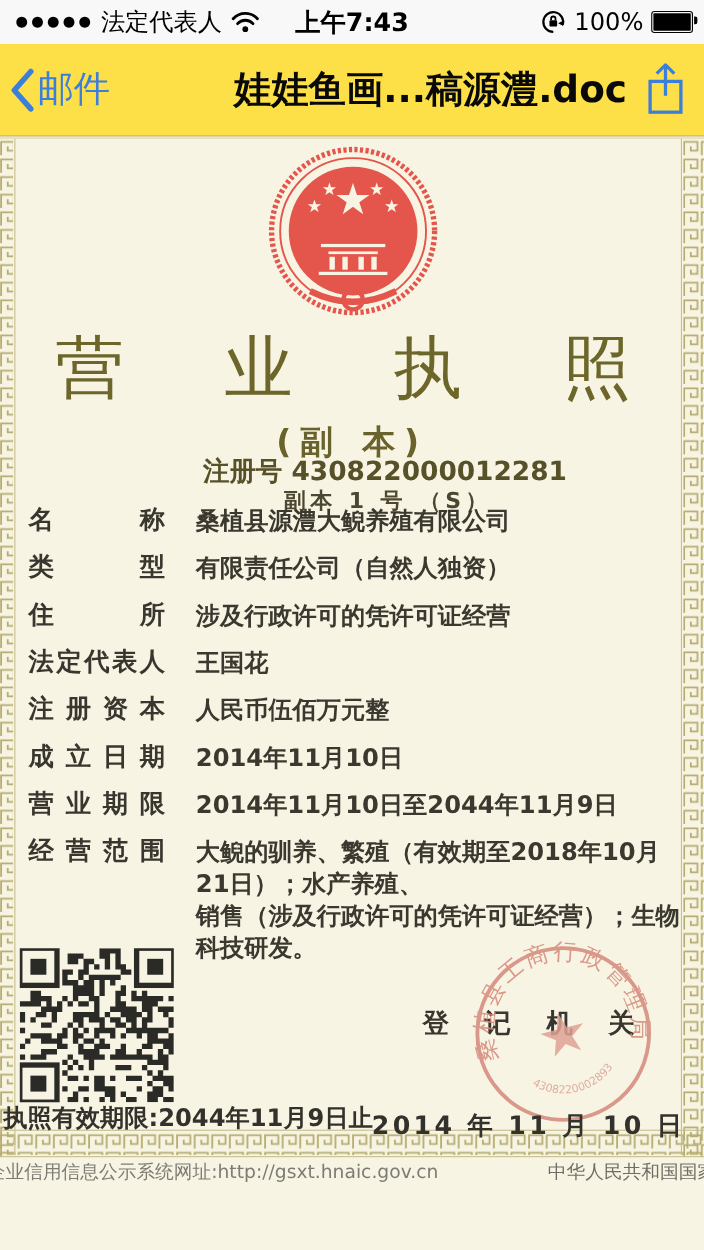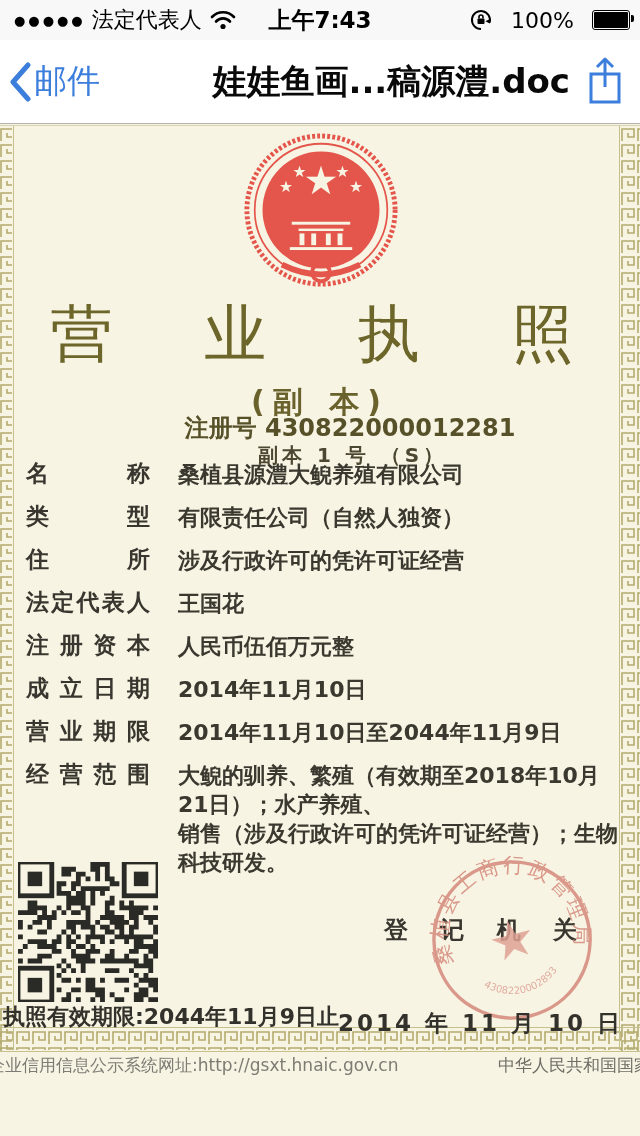--- a/index.html
+++ b/index.html
@@ -10,26 +10,26 @@
   }
   
   .statusbar{
     position:absolute;top:0;left:0;width:640px;height:40px;background:#f8f8f8;
     display:flex;align-items:center;color:#000;font-size:21px;z-index:30;
   }
   .sig-dots{margin-left:14px;font-size:13px;letter-spacing:3px;}
   .carrier{margin-left:6px;font-size:22px;}
   .wifi{margin-left:8px;}
   .sb-time{position:absolute;left:0;right:0;text-align:center;font-size:23px;font-weight:700;}
-  .sb-right{position:absolute;right:10px;display:flex;align-items:center;gap:18px;}
+  .sb-right{position:absolute;right:10px;display:flex;align-items:center;gap:7px;}
   .batt-pct{font-size:22px;}
   .batt{width:34px;height:16px;border:1.5px solid #000;border-radius:3px;position:relative;background:#000;background-clip:content-box;padding:1px;}
   .batt:after{content:"";position:absolute;right:-5px;top:4px;width:3px;height:7px;background:#000;border-radius:0 2px 2px 0;}
   .navbar{
-    position:absolute;top:40px;left:0;width:640px;height:83px;background:#ffffff;
+    position:absolute;top:40px;left:0;width:640px;height:83px;background:#fde047;
     border-bottom:1px solid #b2b2b2;display:flex;align-items:center;z-index:30;
   }
   .back-group{display:flex;align-items:center;margin-left:8px;color:#3c7edb;cursor:pointer;}
   .back-label{font-size:33px;margin-left:2px;}
   .nav-title{
     position:absolute;left:120px;right:70px;text-align:right;
     font-size:34px;font-weight:700;color:#090909;white-space:nowrap;overflow:hidden;
   }
   .share-btn{position:absolute;right:14px;top:14px;}
   

